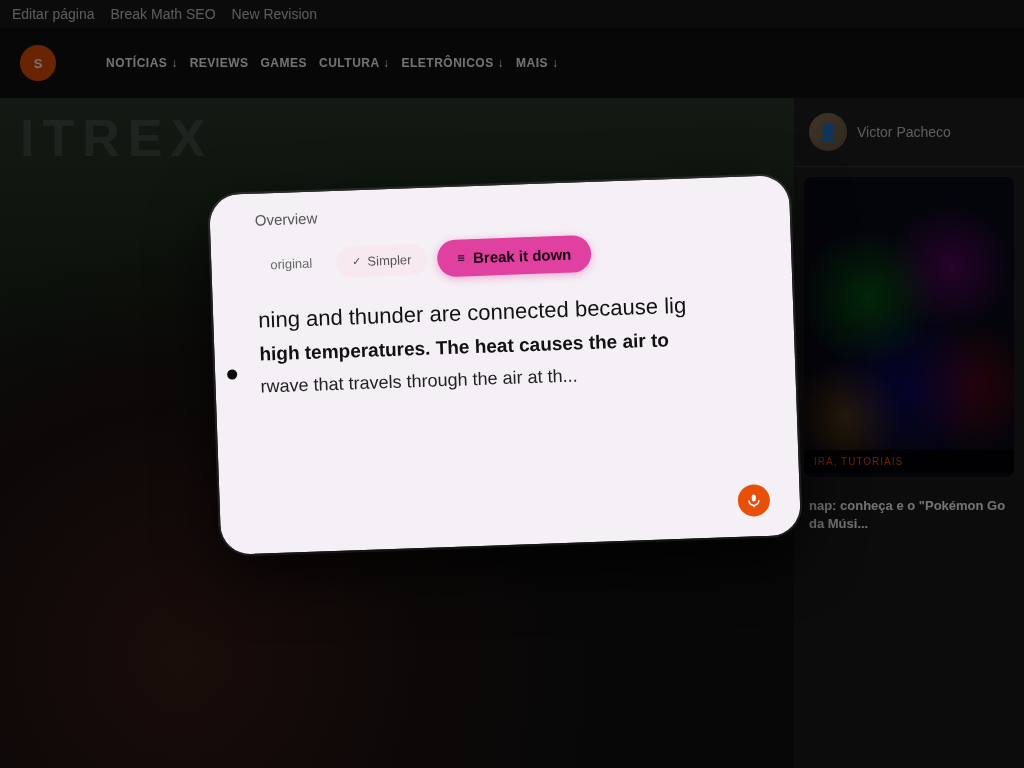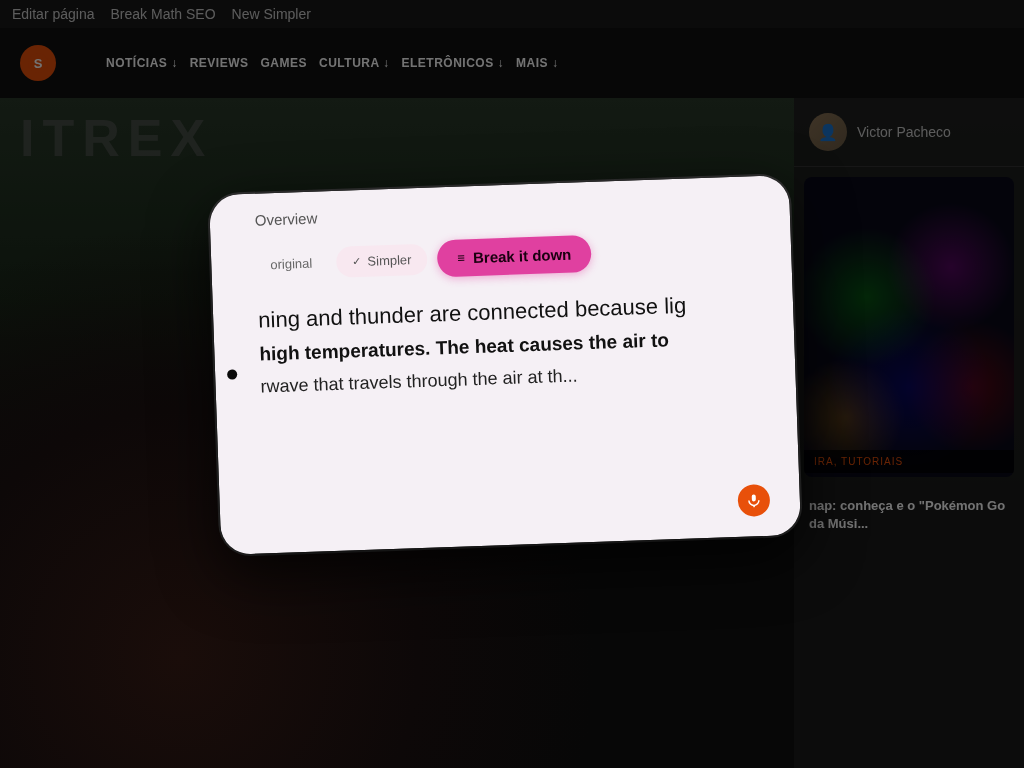--- a/index.html
+++ b/index.html
@@ -354,21 +354,21 @@
     }
   </style>
 </head>
 <body>
 
 <div class="bg-website">
 
   <div class="admin-bar">
     <span class="admin-bar-text">Editar página</span>
     <span class="admin-bar-text">Break Math SEO</span>
-    <span class="admin-bar-text">New Simpler</span>
+    <span class="admin-bar-text">New Revision</span>
   </div>
 
   <div class="site-header">
     <div class="site-logo">
       <div class="logo-icon">
         <svg width="22" height="22" viewBox="0 0 22 22">
           <circle cx="11" cy="11" r="10" fill="#e8500a"></circle>
           <text x="11" y="16" text-anchor="middle" fill="white" font-size="13" font-weight="bold">S</text>
         </svg>
       </div>

